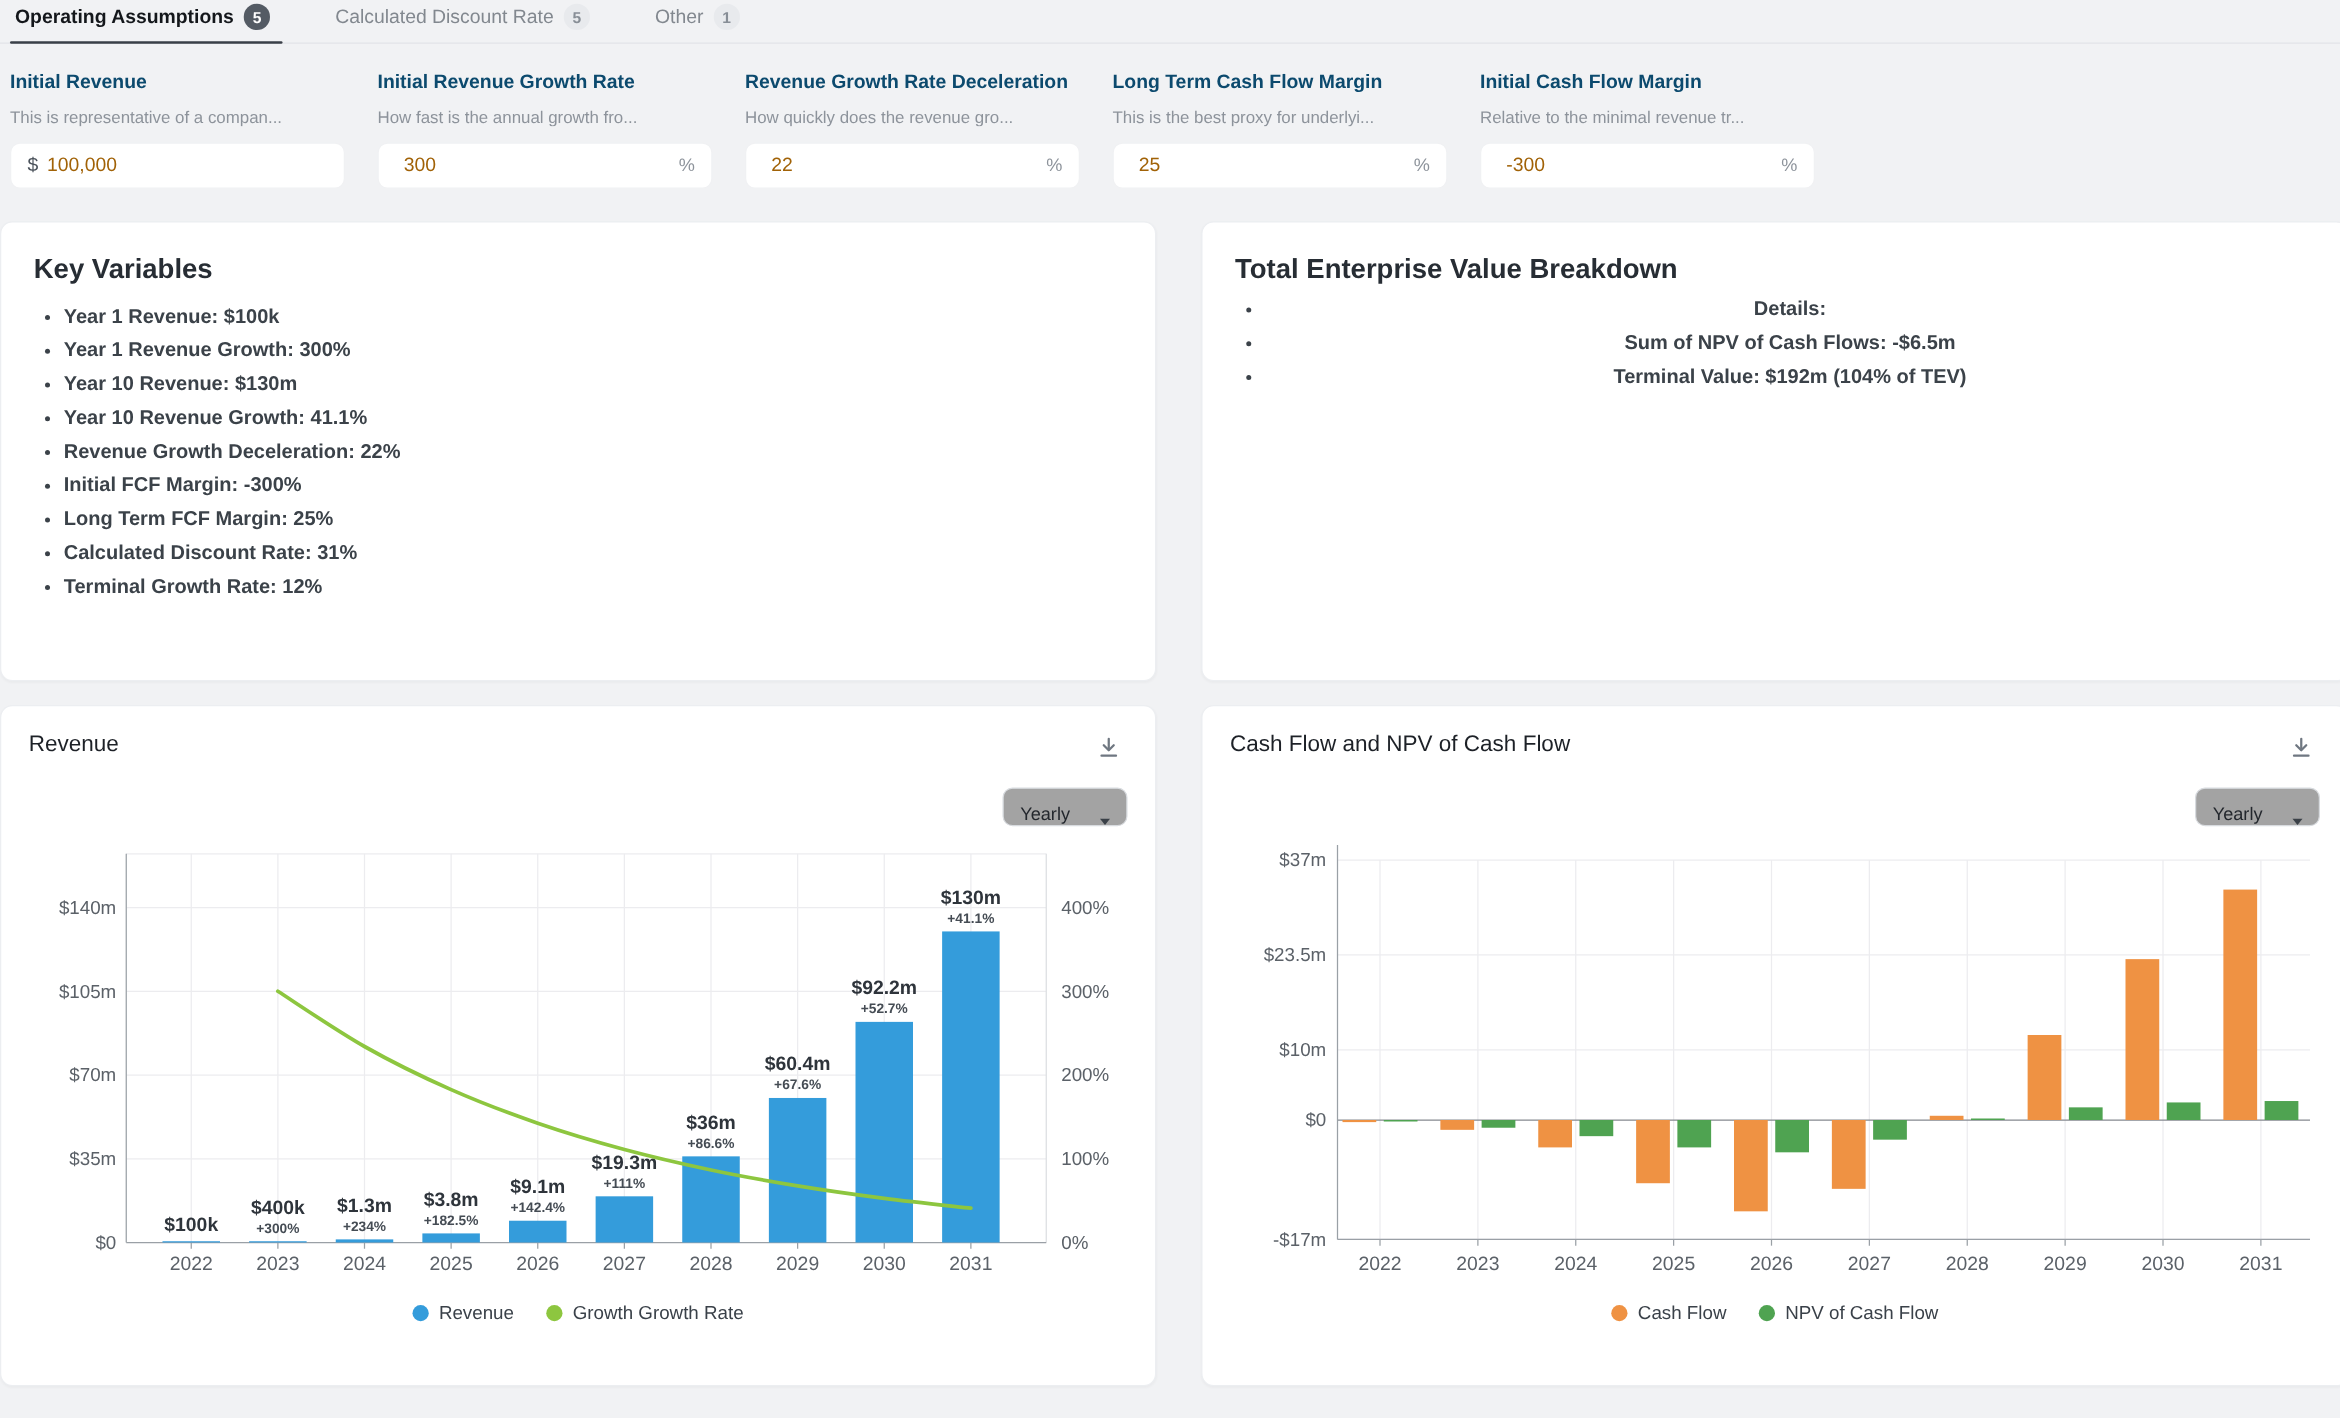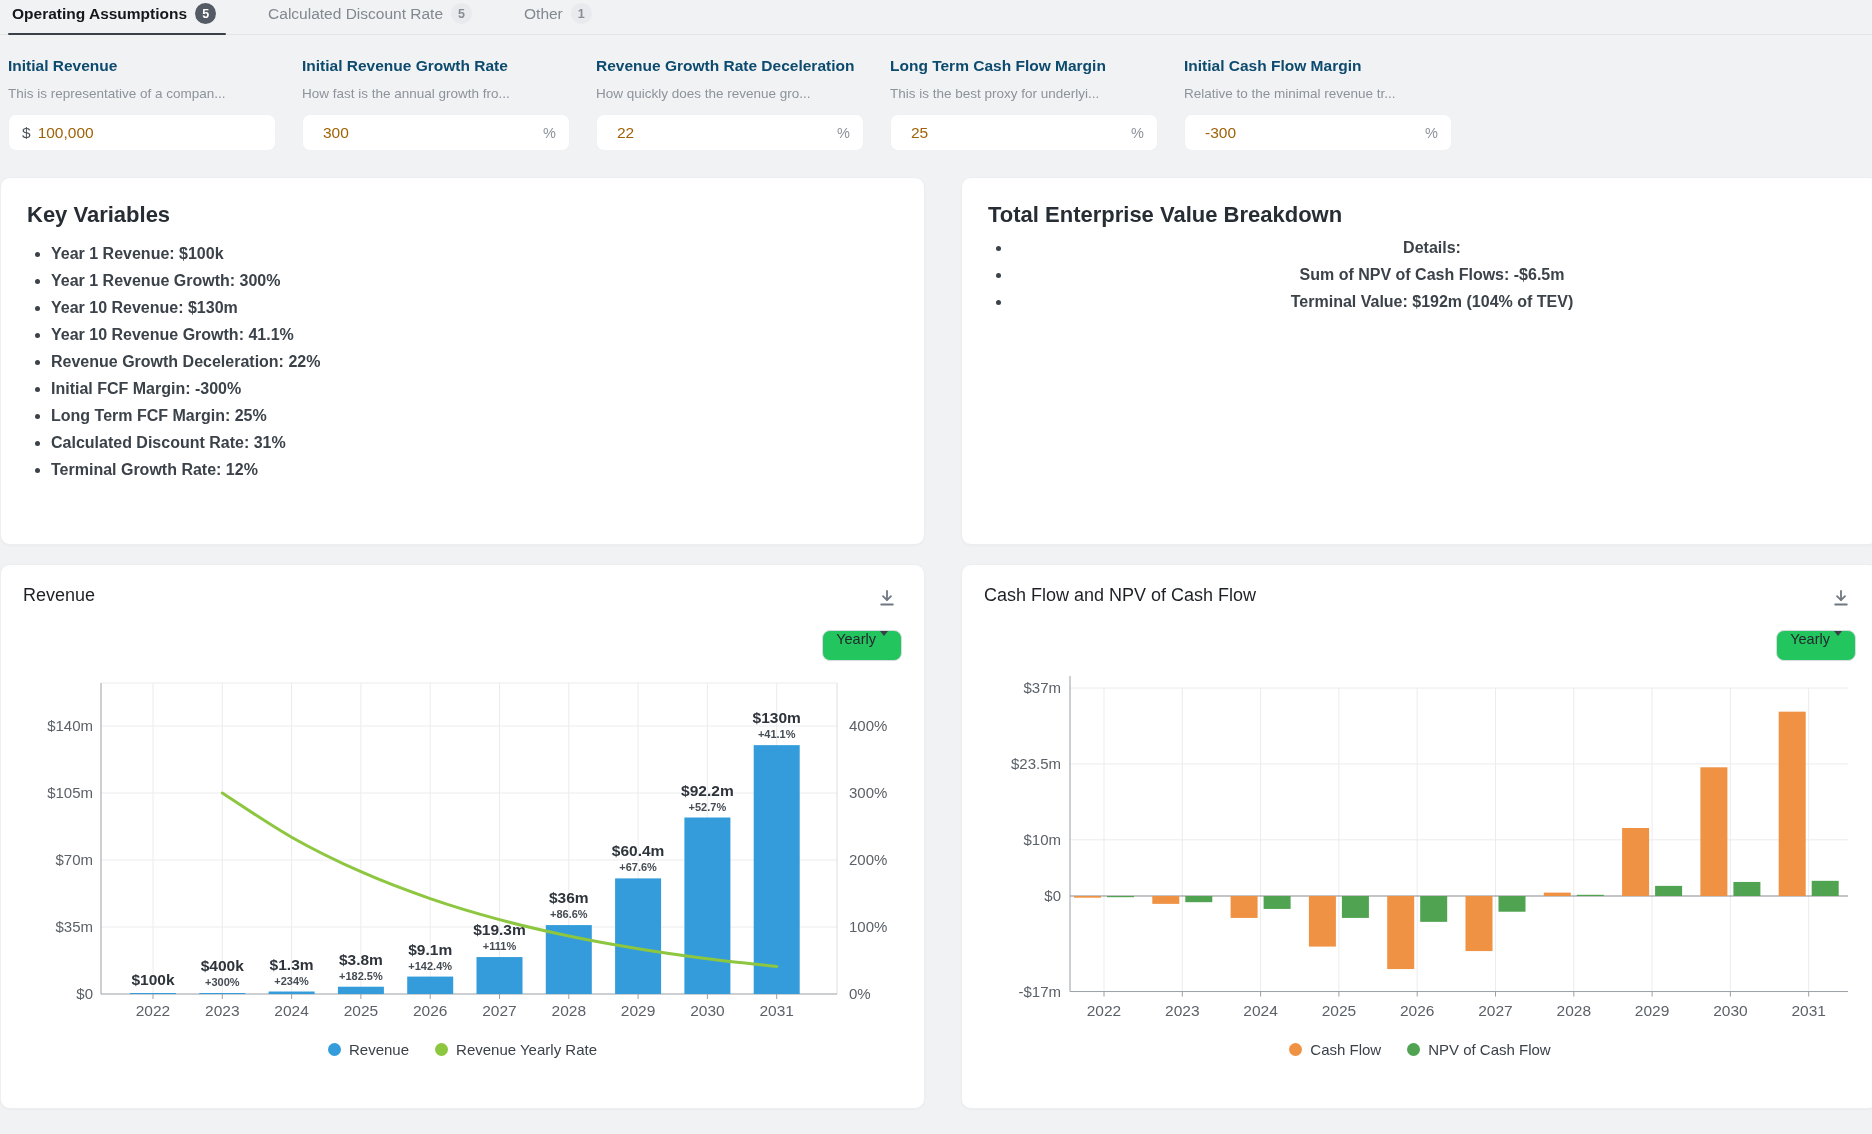--- a/index.html
+++ b/index.html
@@ -71,23 +71,23 @@
   
   .chart-card { padding: 20px 22px; }
   .chart-title { font-size: 18px; font-weight: 500; color: #1d2127; }
   .dl-btn {
     position: absolute; top: 20px; right: 24px;
     width: 26px; height: 26px; display: flex; align-items: center; justify-content: center;
     cursor: pointer; background: none; border: none;
   }
   .period-row { display: flex; justify-content: flex-end; margin-top: 24px; }
   .period-btn {
-    display: inline-flex; align-items: flex-start; gap: 4px;
+    display: inline-flex; align-items: flex-end; gap: 24px;
     height: 31px; padding: 0 13px;
-    background: #22c55e; border: 1px solid #d8dbdf; border-radius: 8px;
+    background: #a3a3a3; border: 1px solid #d8dbdf; border-radius: 8px;
     font-size: 14.5px; color: #23272d; cursor: pointer;
     font-family: inherit;
   }
   .caret { width: 0; height: 0; border-left: 4.5px solid transparent;
     border-right: 4.5px solid transparent; border-top: 5px solid #3a4047; }
   .chart-wrap { margin-top: 10px; }
   .legend-row { display: flex; justify-content: center; gap: 26px; margin-top: 12px; }
   .lg { display: inline-flex; align-items: center; gap: 8px; font-size: 15px; color: #3a4149; }
   .lg .dot { width: 13px; height: 13px; border-radius: 50%; display: inline-block; }
   svg text { font-family: "Liberation Sans", "DejaVu Sans", sans-serif; }
@@ -284,21 +284,21 @@
           <path d="M 199.3 122 C 210.9 129.4, 245.5 153.1, 268.6 166.2 C 291.7 179.3, 314.8 190.5, 337.9 200.7 C 361.0 210.9, 384.1 219.6, 407.2 227.6 C 430.3 235.6, 453.4 242.4, 476.5 248.6 C 499.6 254.8, 522.7 260.1, 545.8 265 C 568.9 269.9, 592.0 273.9, 615.1 277.7 C 638.2 281.5, 661.3 284.7, 684.4 287.7 C 707.5 290.7, 742.2 294.2, 753.7 295.5" fill="none" stroke="#8dc63f" stroke-width="3" stroke-linecap="round"></path>
         </svg></div>
     <div class="legend-row" id="revenue-legend">
   <span class="lg">
     <span class="dot" style="background: rgb(52, 156, 219);"></span>
     <span class="lg-label">Revenue</span>
   </span>
 
   <span class="lg">
     <span class="dot" style="background: rgb(141, 198, 63);"></span>
-    <span class="lg-label">Revenue Yearly Rate</span>
+    <span class="lg-label">Growth Growth Rate</span>
   </span>
 </div>
   </div>
 
   <div class="card chart-card">
     <div class="chart-title">Cash Flow and NPV of Cash Flow</div>
     <button class="dl-btn">
       <svg width="20" height="20" viewBox="0 0 20 20" fill="none" stroke="#6f7781" stroke-width="1.8" stroke-linecap="round" stroke-linejoin="round">
         <path d="M10 3 v8.5"></path>
           <path d="M6 8.2 l4 4 4-4"></path>

